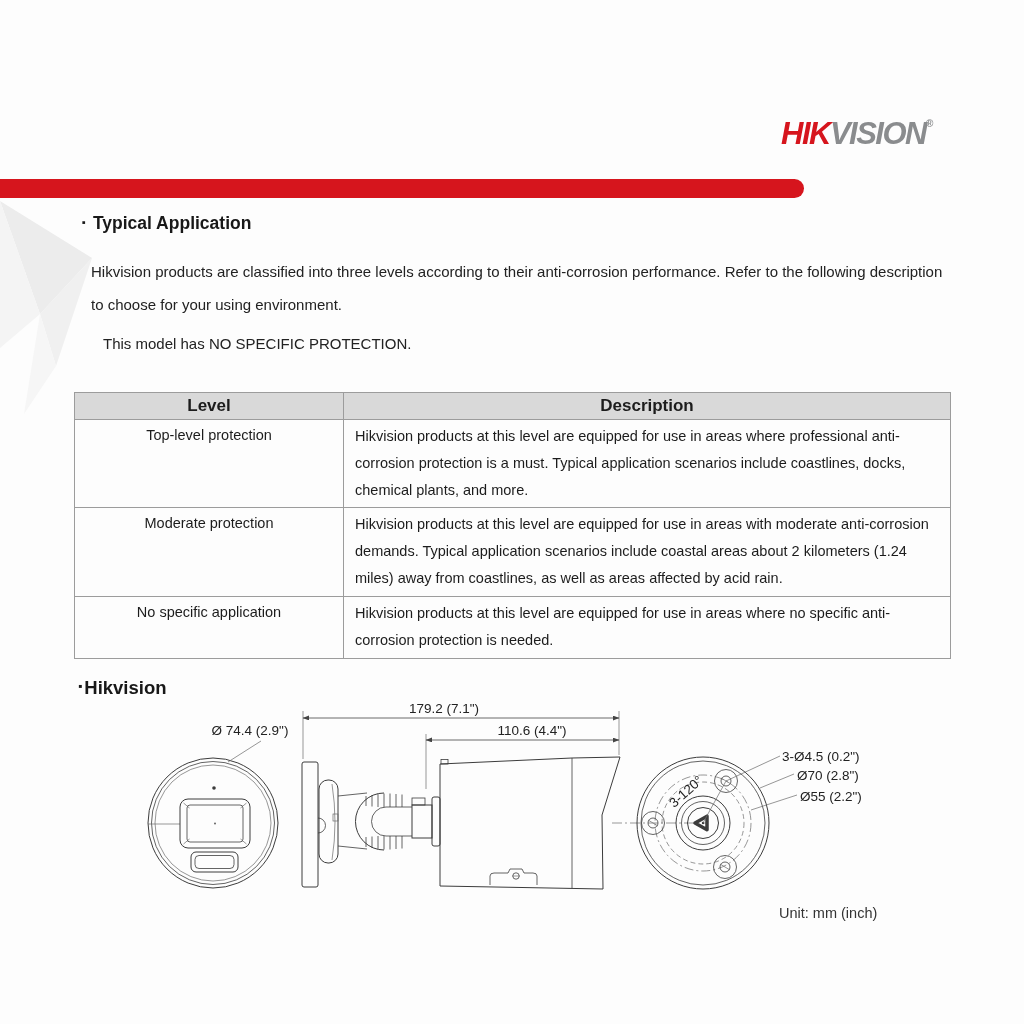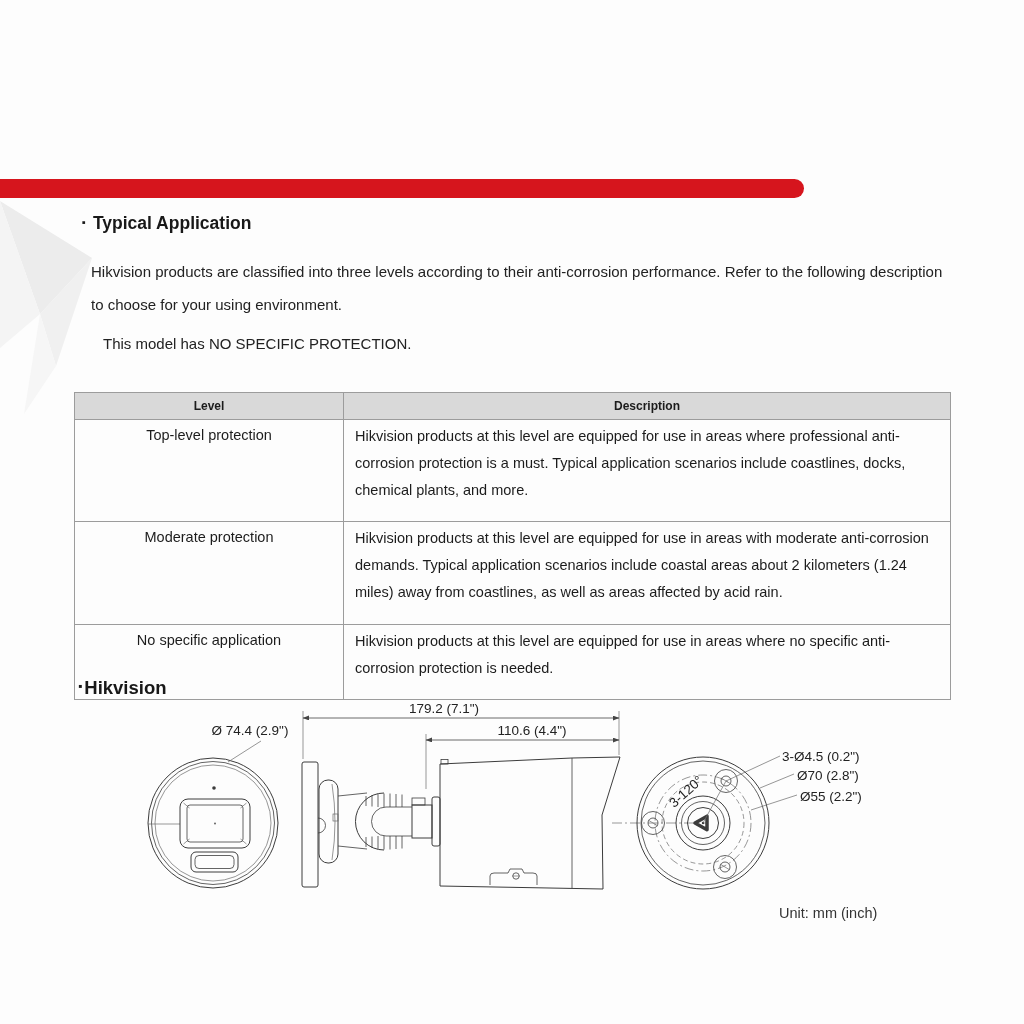--- a/index.html
+++ b/index.html
@@ -31,40 +31,43 @@
     position:absolute;left:91px;top:240px;width:864px;
     font-size:15px;line-height:33px;color:#222;
   }
   .note{position:absolute;left:83px;top:320px;font-size:15px;color:#222;margin-left:20px;}
   
   .tbl-wrap{position:absolute;left:74px;top:392px;width:877px;}
   table.protection{border-collapse:collapse;width:100%;font-size:14.5px;color:#1c1c1c;}
   table.protection th,table.protection td{border:1px solid #9c9c9c;}
   table.protection th{
     background:var(--table-header-bg,#d9d9d9);height:24px;
-    font-weight:700;font-size:12px;padding:1px 0;
+    font-weight:700;font-size:17px;padding:1px 0;
   }
   td.level{width:266px;text-align:center;vertical-align:top;padding-top:7px;}
-  td.desc{vertical-align:top;padding:3px 12px 18px 11px;line-height:26.8px;}
+  td.desc{vertical-align:top;padding:3px 12px 4px 11px;line-height:26.8px;}
   tr.r1 td{height:79px;margin-top:36px;} tr.r2 td{height:80px;} tr.r3 td{height:50px;}
   
   .drawing{position:absolute;left:60px;top:695px;}
   .ln{stroke:#3c3c3c;fill:none;stroke-width:1;}
   .ln2{stroke:#3c3c3c;fill:none;stroke-width:.8;}
   .thin{stroke:#6a6a6a;fill:none;stroke-width:.7;}
   .dim{stroke:#444;fill:none;stroke-width:.8;}
   .hatch{stroke:#3c3c3c;stroke-width:.8;}
   text.dlab{font-size:13.5px;fill:#222;font-family:"Liberation Sans",sans-serif;}
   text.unit{font-size:14.5px;fill:#333;font-family:"Liberation Sans",sans-serif;}
 </style>
 </head>
 <body>
 
 <div class="page">
 
+  <div class="logo">
+    <span class="hik">HIK</span><span class="vision">VISION</span><span class="reg">®</span>
+  </div>
 
   <div class="red-bar"></div>
 
   <svg class="deco-left" width="115" height="230" viewBox="0 0 115 230">
     <polygon points="0,5 92,62 40,118" fill="#ececec"></polygon>
     <polygon points="0,5 40,118 0,152" fill="#f4f4f4"></polygon>
     <polygon points="40,118 92,62 56,170" fill="#f0f0f0"></polygon>
     <polygon points="40,118 56,170 24,218" fill="#f6f6f6"></polygon>
   </svg>
 

